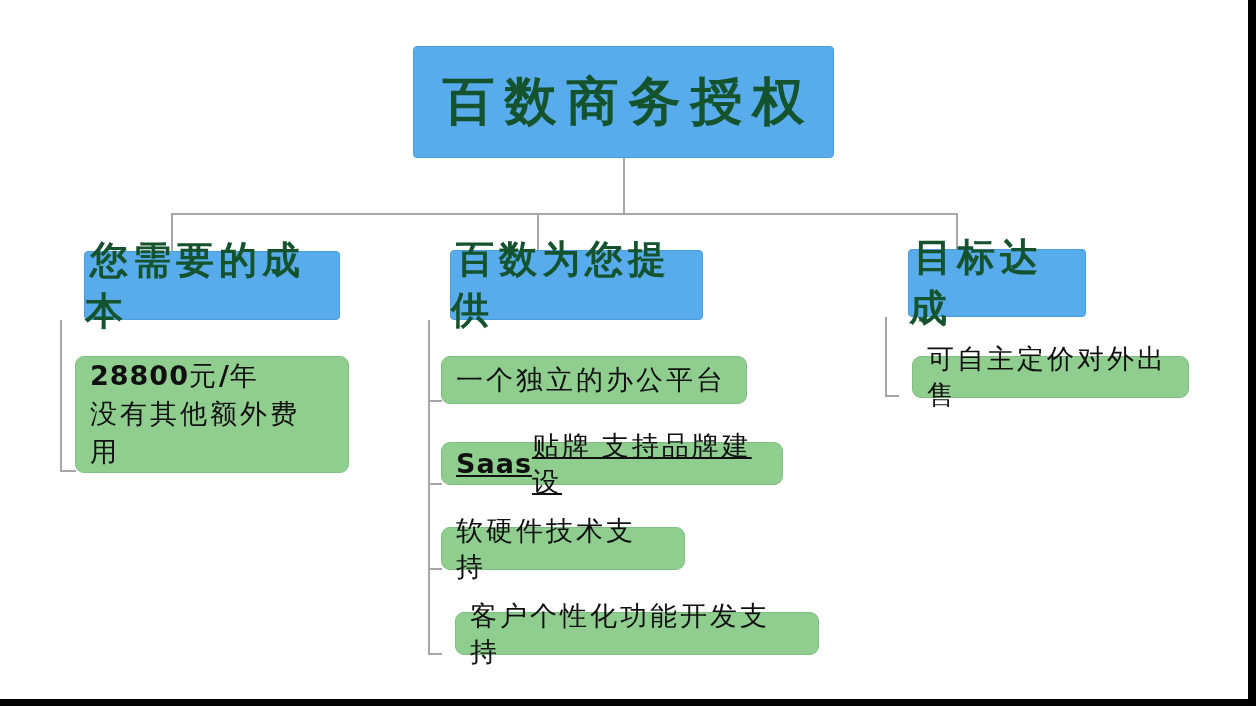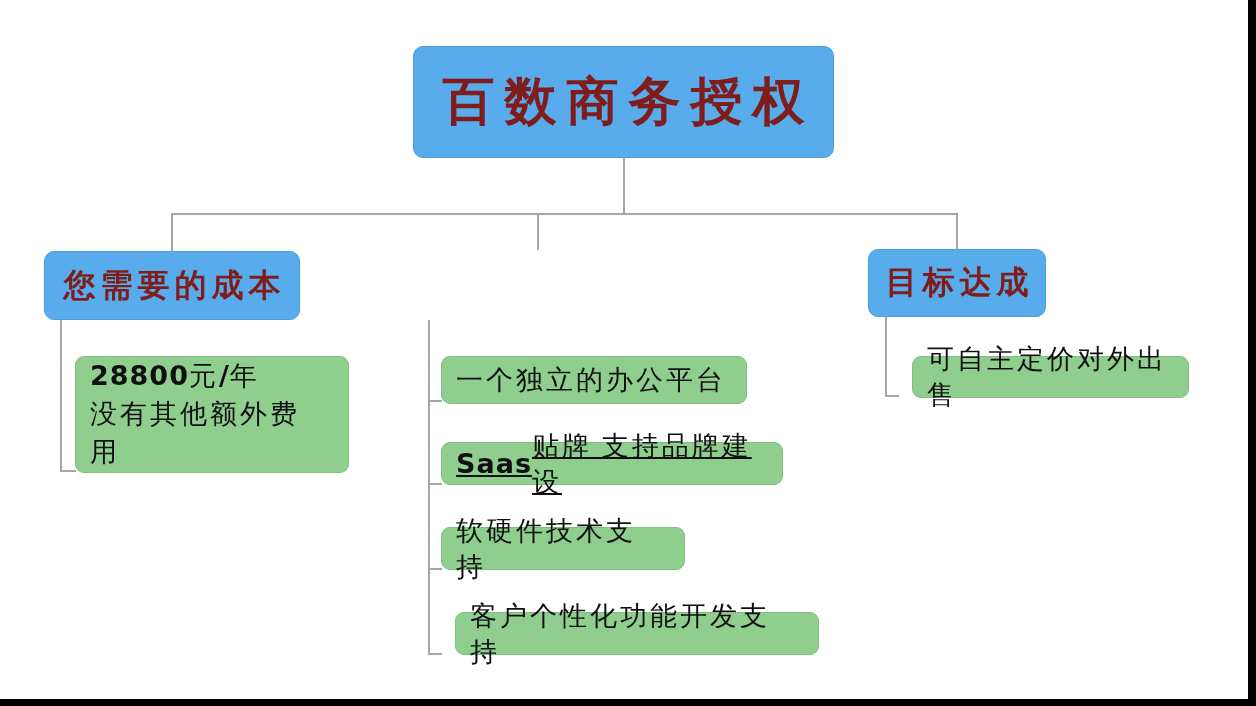--- a/index.html
+++ b/index.html
@@ -33,22 +33,22 @@
   .node {
     position: absolute;
     box-sizing: border-box;
     display: flex;
     align-items: center;
     justify-content: center;
   }
   .node.blue {
     background: var(--blue, #58ACEC);
     border: 1px solid var(--blue-border, #4d9ddd);
-    border-radius: 10px;
-    color: #7f1d1d;
+    border-radius: 4px;
+    color: #14532d;
     font-weight: bold;
   }
   .node.green {
     background: var(--green, #90CE90);
     border: 1px solid var(--green-border, #80bd80);
     border-radius: 9px;
     color: #101010;
     justify-content: flex-start;
   }
 
@@ -56,23 +56,24 @@
     left: 413px; top: 46px;
     width: 421px; height: 112px;
     font-size: 52px;
     letter-spacing: 10px;
     text-indent: 10px; 
   }
   .hdr-cost   { left: 44px;  top: 251px; width: 256px; height: 69px; }
   .hdr-offer  { left: 410px; top: 250px; width: 253px; height: 70px; }
   .hdr-goal   { left: 868px; top: 249px; width: 178px; height: 68px; }
   .node.hdr {
-    font-size: 32px;
+    font-size: 38px;
     letter-spacing: 5px;
     text-indent: 5px;
+    margin-left: 40px;
   }
 
   .node.leaf {
     font-size: 27px;
     letter-spacing: 3px;
     padding-left: 14px;
     padding-right: 19px;
   }
   .cost-box {
     left: 75px; top: 356px;
@@ -143,20 +144,23 @@
   <div class="line v c-right-trunk"></div>
   <div class="line h c-right-stub"></div>
 
   <div class="node blue root-node">
     <span>百数商务授权</span>
   </div>
 
   <div class="node blue hdr hdr-cost">
     <span>您需要的成本</span>
   </div>
+  <div class="node blue hdr hdr-offer">
+    <span>百数为您提供</span>
+  </div>
   <div class="node blue hdr hdr-goal">
     <span>目标达成</span>
   </div>
 
   <div class="node green leaf cost-box">
     <div>
       <span class="bold-num">28800</span><span>元</span><span class="bold-num">/</span><span>年</span>
     </div>
     <div>没有其他额外费用</div>
   </div>

